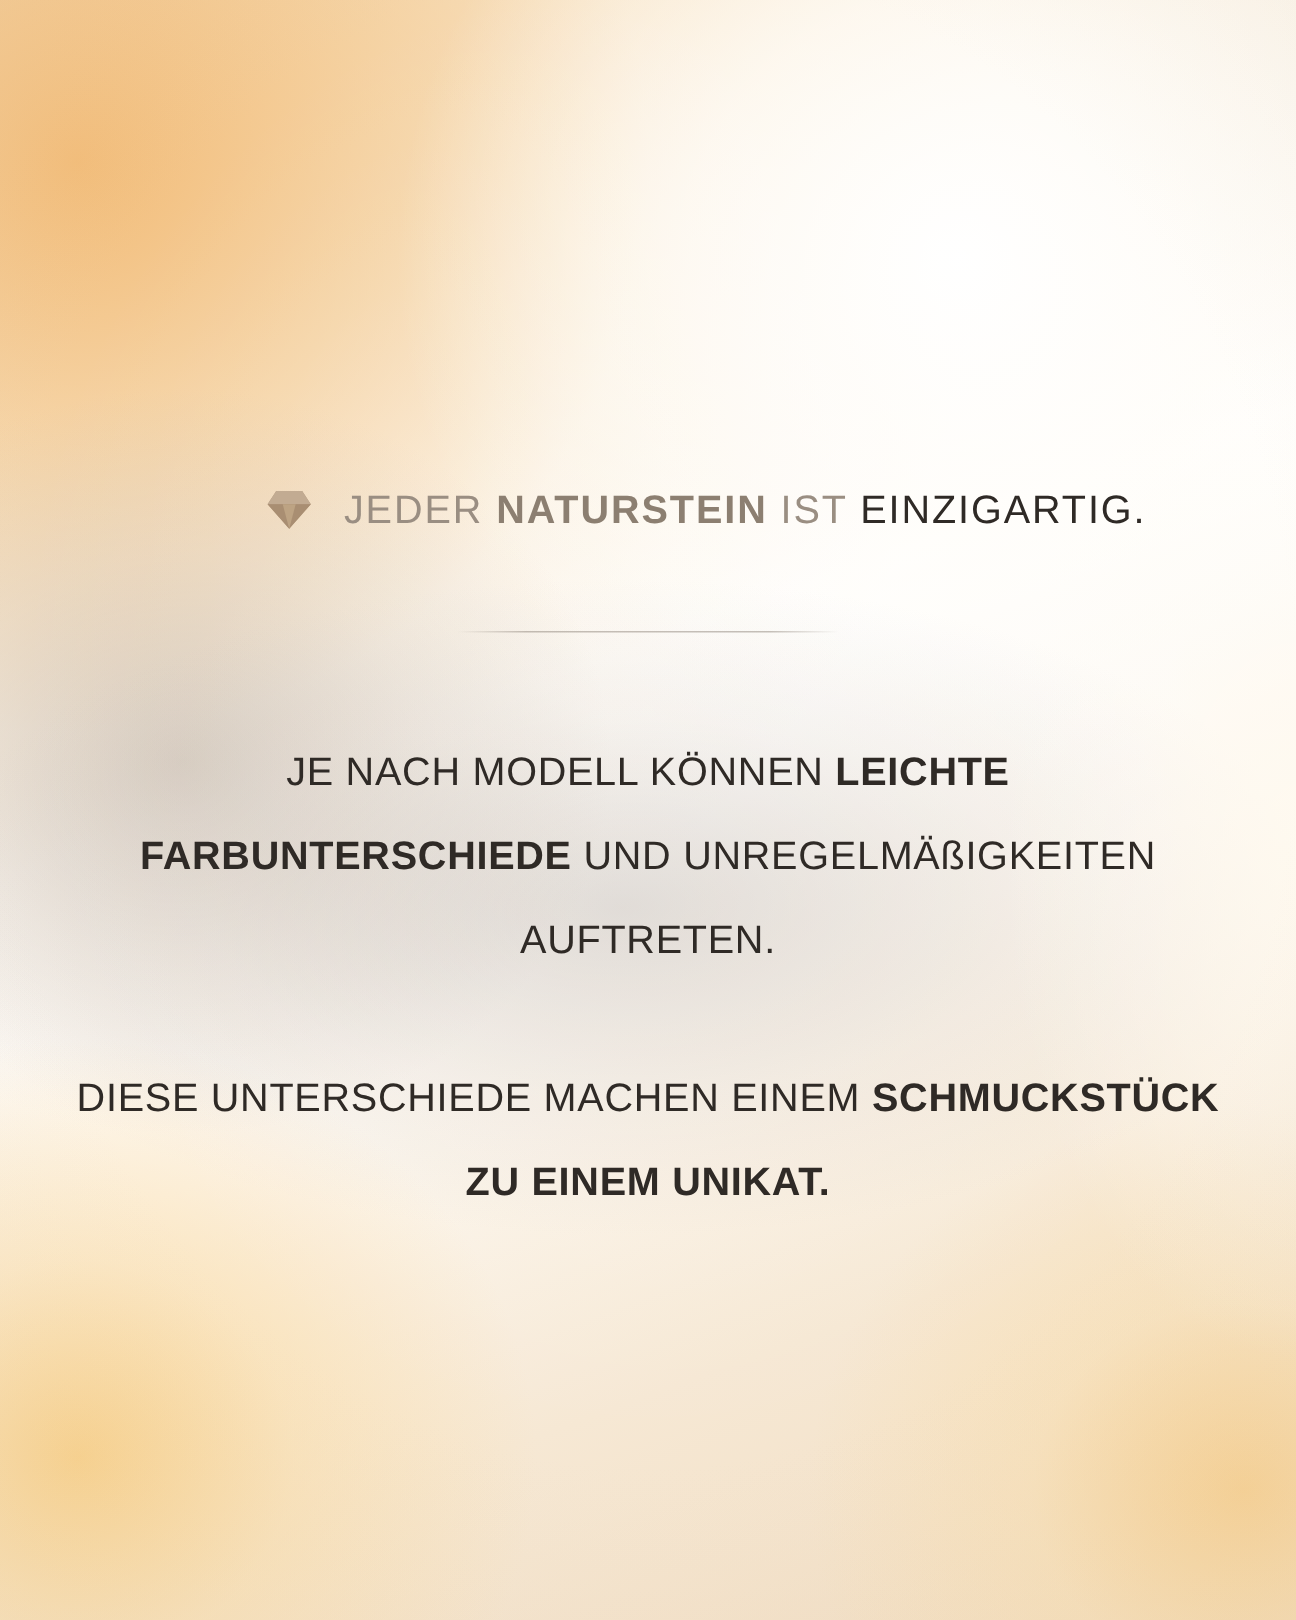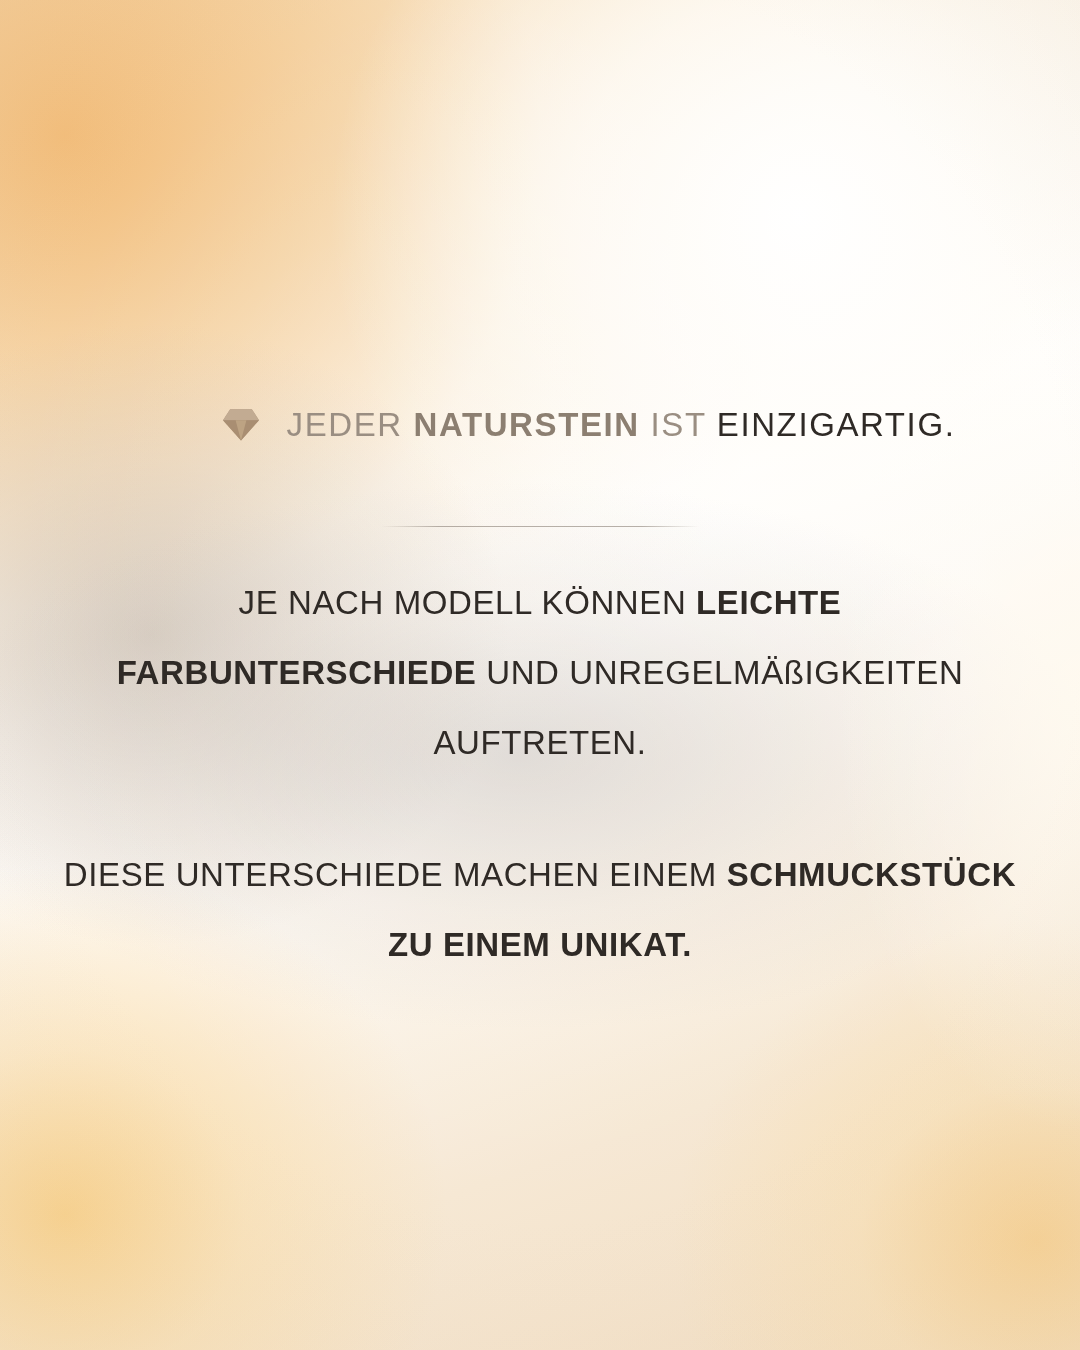--- a/index.html
+++ b/index.html
@@ -155,21 +155,21 @@
     height: 1px;
     background: linear-gradient(to right,
       rgba(150, 140, 130, 0) 0%,
       rgba(140, 130, 120, 0.62) 18%,
       rgba(140, 130, 120, 0.62) 82%,
       rgba(150, 140, 130, 0) 100%);
   }
 
   .body-block {
     position: absolute;
-    top: 568px;
+    top: 608px;
     left: 50%;
     transform: translateX(-50%);
     width: 960px;
     text-align: center;
   }
 
   .para {
     font-family: "Liberation Sans", sans-serif;
     color: #2f2a26;
     font-size: 33px;

